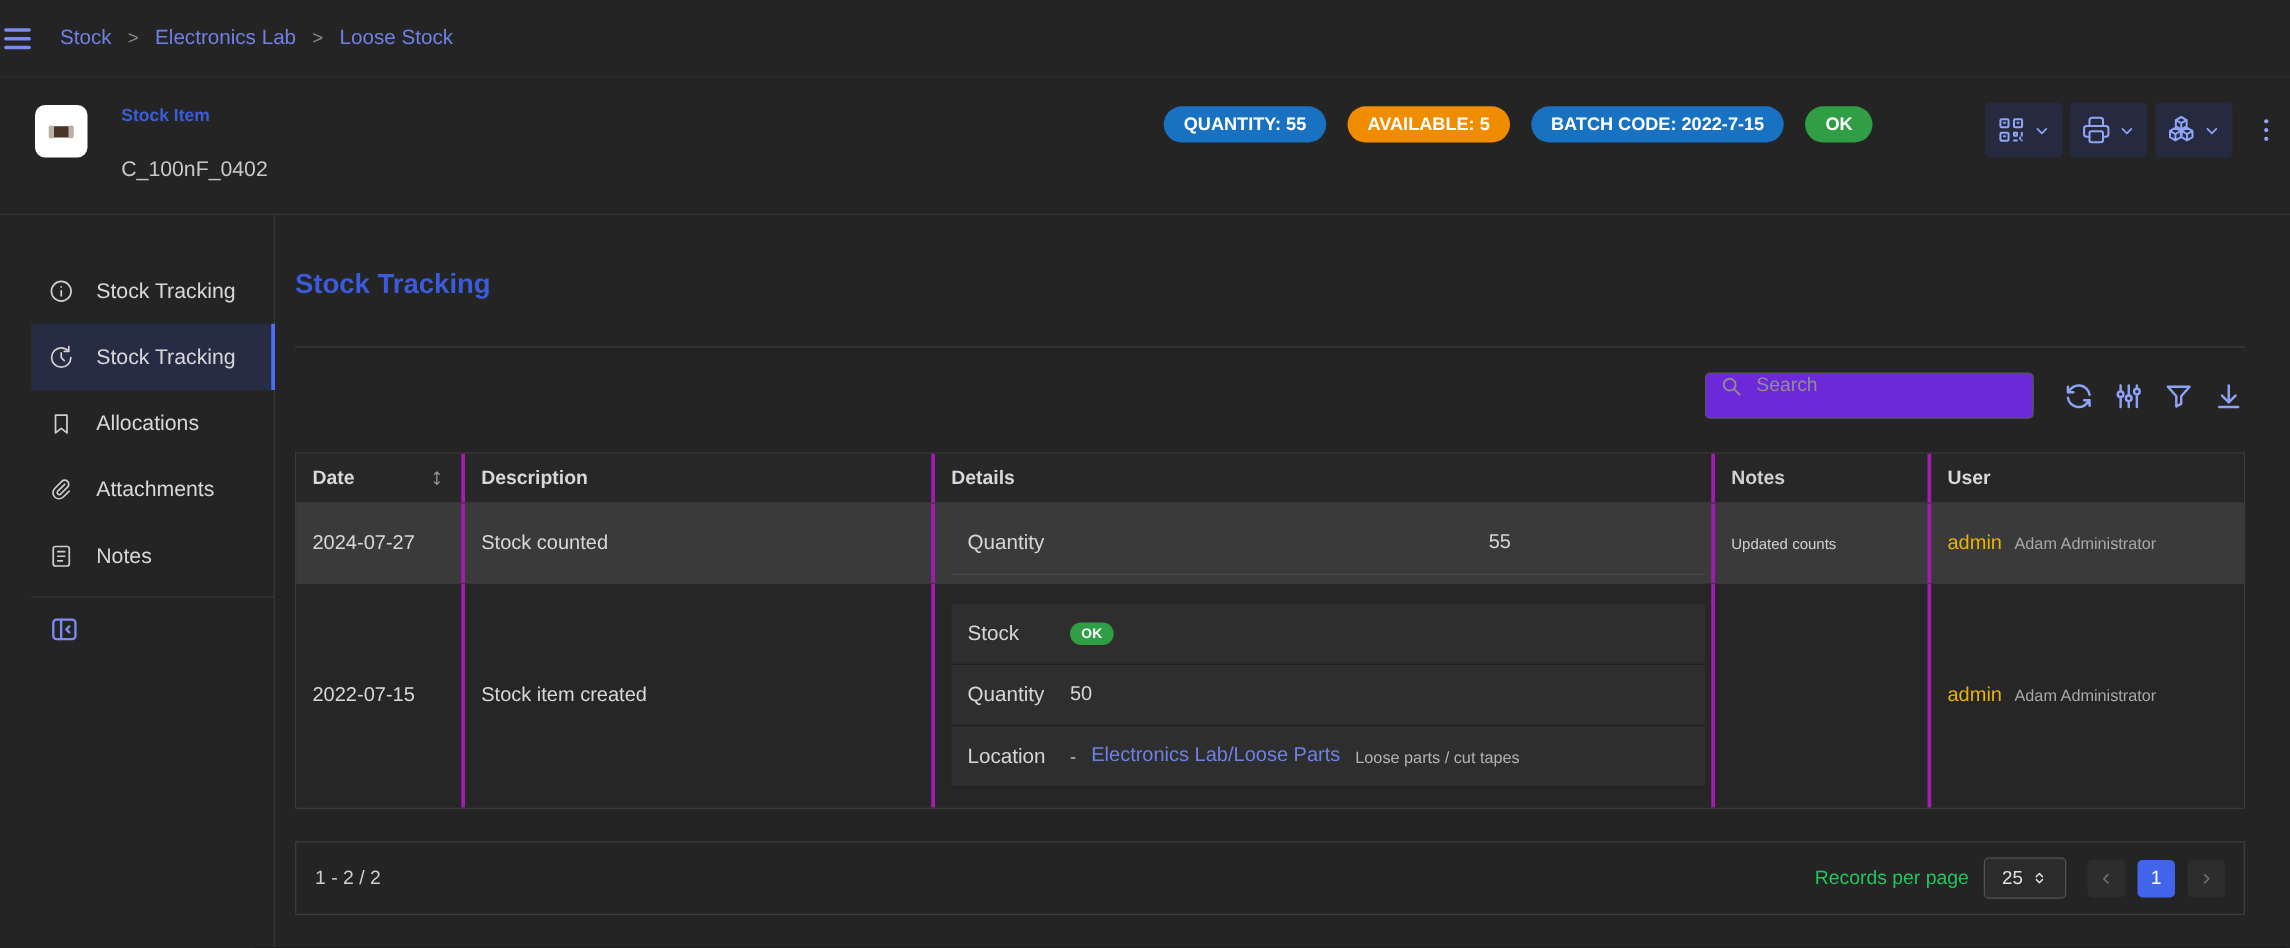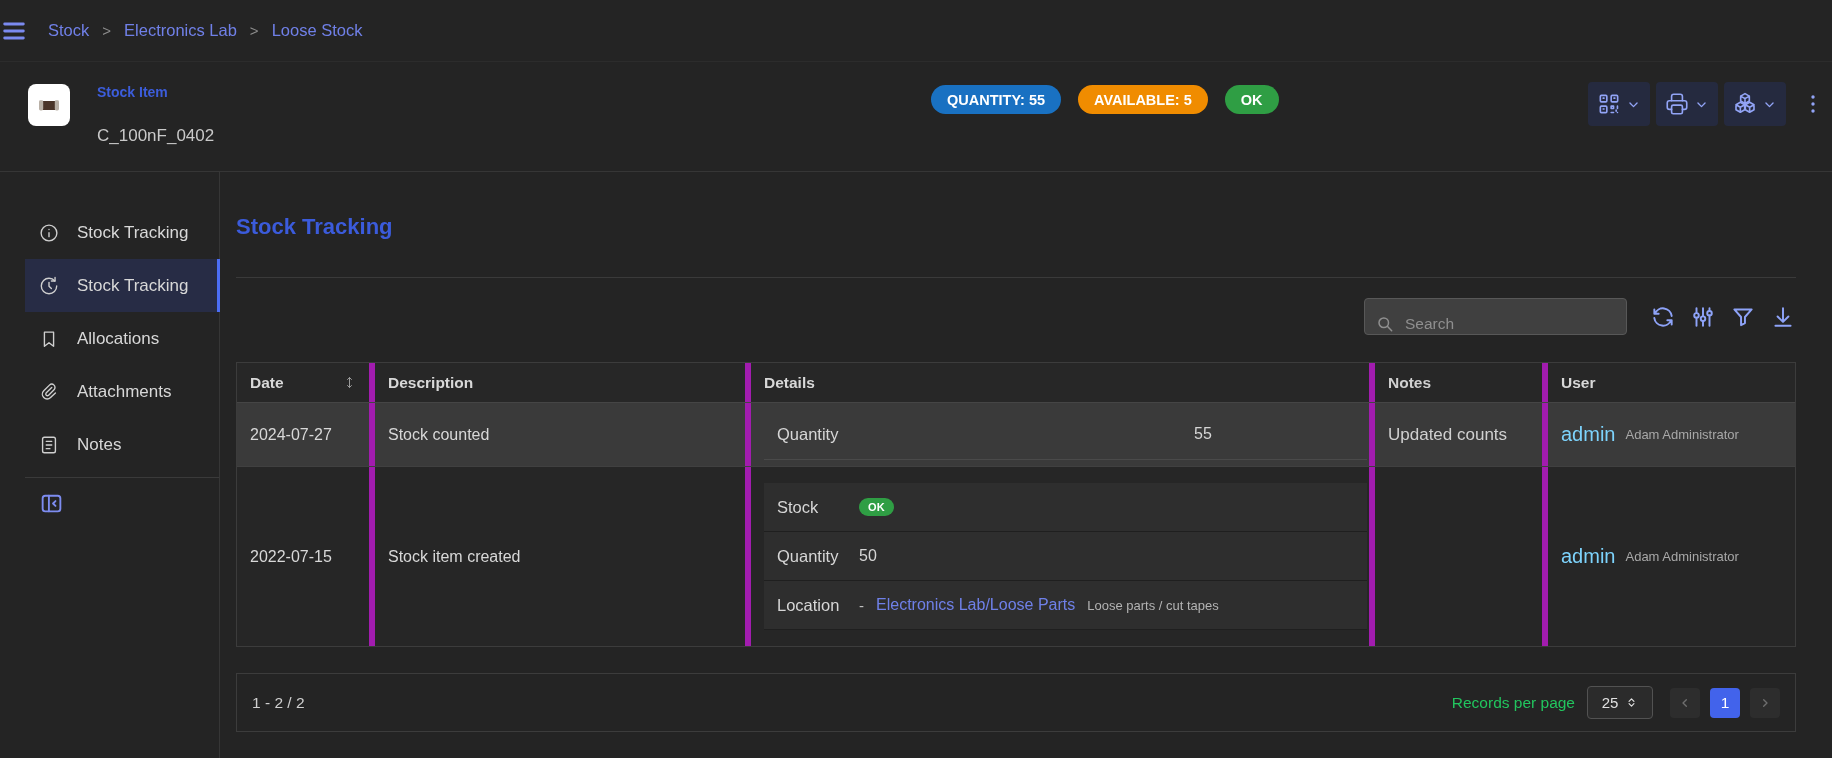--- a/index.html
+++ b/index.html
@@ -36,53 +36,53 @@
   .side-item .s-ico{color:#cfcfcf;display:flex}
   .side-item.active{background:#272c45;border-right:3px solid #4c6ef5}
   .side-divider{margin:6px 0 0 25px;width:194px;border-top:1px solid #3a3a3a}
   .collapse{margin:13px 0 0 39px;color:#7d8cf0;cursor:pointer;display:inline-flex}
 
   
   .main{position:absolute;left:236px;top:172px;width:1560px;height:586px}
   .page-heading{position:absolute;left:0;top:42px;font-size:22px;font-weight:bold;color:#3b5bdb}
   .heading-divider{position:absolute;left:0;top:105px;width:100%;border-top:1px solid #3a3a3a}
   .toolbar{position:absolute;right:0;top:126px;display:flex;align-items:center;gap:13px}
-  .searchbox{width:263px;height:37px;border:1px solid #585858;border-radius:4px;background:#404040;
-             display:flex;align-items:flex-end;padding:0 10px;box-sizing:border-box;gap:8px;color:#8f8f8f;margin-right:10px}
+  .searchbox{width:263px;height:37px;border:1px solid #585858;border-radius:4px;background:#6d28d9;
+             display:flex;align-items:flex-start;padding:0 10px;box-sizing:border-box;gap:8px;color:#8f8f8f;margin-right:10px}
   .searchbox input{flex:1;background:transparent;border:none;outline:none;color:#d0d0d0;font-size:15.5px;
                    font-family:inherit;min-width:0}
   .searchbox input::placeholder{color:#8f8f8f}
   .tool-ico{color:#8ea3f8;cursor:pointer;display:flex}
 
   
   .table{position:absolute;left:0;top:190px;width:1560px;border:1px solid #3c3c3c;box-sizing:border-box}
   .trow{display:flex;width:100%;box-sizing:border-box}
   .thead{height:40px;background:#272727;border-bottom:1px solid #454545}
   .cell{box-sizing:border-box;padding-left:13px;display:flex;align-items:center;font-size:16px;color:#d8d8d8}
-  .cell + .cell{border-left:6px solid #a21caf}
-  .c-date{width:132px}.c-desc{width:376px}.c-det{width:624px;padding:0}.c-notes{width:173px;font-size:17px;color:#d0d0d0}
+  .cell + .cell{border-left:3px solid #a21caf}
+  .c-date{width:132px}.c-desc{width:376px}.c-det{width:624px;padding:0}.c-notes{width:173px;font-size:12px;color:#d0d0d0}
   .c-user{flex:1}
   .thead .cell{font-weight:bold;font-size:15.5px}
   .thead .c-date{justify-content:space-between;padding-right:12px}
   .sort-ico{color:#9a9a9a;display:flex}
   .r1{height:64px;background:#3a3a3a;border-bottom:1px solid #404040}
   .r2{height:179px;background:#262626}
   .subtable{margin-left:13px;width:603px}
   .kv-row{position:relative;display:flex;align-items:center}
   .r1 .kv-row{height:50px;border-bottom:1px solid #4a4a4a}
   .r2 .kv-row{height:48px;background:#2e2e2e;border-bottom:1px solid #1f1f1f}
   .kv-label{position:absolute;left:13px;font-size:16.5px;color:#d6d6d6}
   .kv-val{position:absolute;left:95px;display:flex;align-items:center;gap:12px}
   .kv-val.wide{left:430px}
   .kv-text{font-size:16px;color:#d6d6d6}
   .pill-sm{color:#fff;font-size:11px;font-weight:bold;padding:3px 9px;border-radius:10px;letter-spacing:.3px}
   .loc-dash{color:#c0c0c0;font-size:15px}
   .loc-link{color:#6f80e8;font-size:16px;cursor:pointer}
   .loc-note{color:#b3b3b3;font-size:13px}
-  .user-name{font-size:20px;color:#7dd3fc}
+  .user-name{font-size:16px;color:#eab308}
   .user-full{font-size:13px;color:#a8a8a8;margin-left:10px}
 
   
   .footerbar{position:absolute;left:0;top:501px;width:1560px;height:59px;border:1px solid #3c3c3c;
              box-sizing:border-box;display:flex;align-items:center;padding:0 15px}
   .range{font-size:15.5px;color:#cfcfcf}
   .foot-right{margin-left:auto;display:flex;align-items:center;gap:12px}
   .rpp-label{font-size:15.5px;color:#22c55e}
   .pagesize{width:64px;height:31px;background:#2b2b2b;border:1px solid #525252;border-radius:4px;
             display:flex;align-items:center;justify-content:center;gap:7px;font-size:15px;color:#e0e0e0;cursor:pointer}
@@ -118,20 +118,21 @@
         <rect x="7" y="11" width="16" height="9" rx="2" fill="#4a3428"></rect>
         <rect x="5" y="10.3" width="4.2" height="10.2" rx="1.4" fill="#b9b0a6"></rect>
         <rect x="20.8" y="10.3" width="4.2" height="10.2" rx="1.4" fill="#b9b0a6"></rect>
       </svg>
     </div>
     <div class="hdr-title">Stock Item</div>
     <div class="hdr-sub">C_100nF_0402</div>
     <div class="badges" id="badges">
         <div class="badge" style="background: rgb(25, 113, 194);">QUANTITY: 55</div>
         <div class="badge" style="background: rgb(240, 140, 0);">AVAILABLE: 5</div>
+        <div class="badge" style="background: rgb(25, 113, 194);">BATCH CODE: 2022-7-15</div>
         <div class="badge" style="background: rgb(47, 158, 68);">OK</div>
       </div>
     <div class="actions" id="actions">
         <div class="action-btn">
           <span style="display:flex">
             <svg width="26" height="26" viewBox="0 0 24 24" fill="none" stroke="currentColor" stroke-width="1.5" stroke-linecap="round" stroke-linejoin="round">
               <rect x="4" y="4" width="6" height="6" rx="1"></rect>
               <rect x="14" y="4" width="6" height="6" rx="1"></rect>
               <rect x="4" y="14" width="6" height="6" rx="1"></rect>
               <path d="M6.6 6.6h.8M16.6 6.6h.8M6.6 16.6h.8M14 14h2.2v2.2H14zM19.8 14v2.2M14 19.8h2.2M18.6 17.6v1M19.8 19.8h.01"></path>

